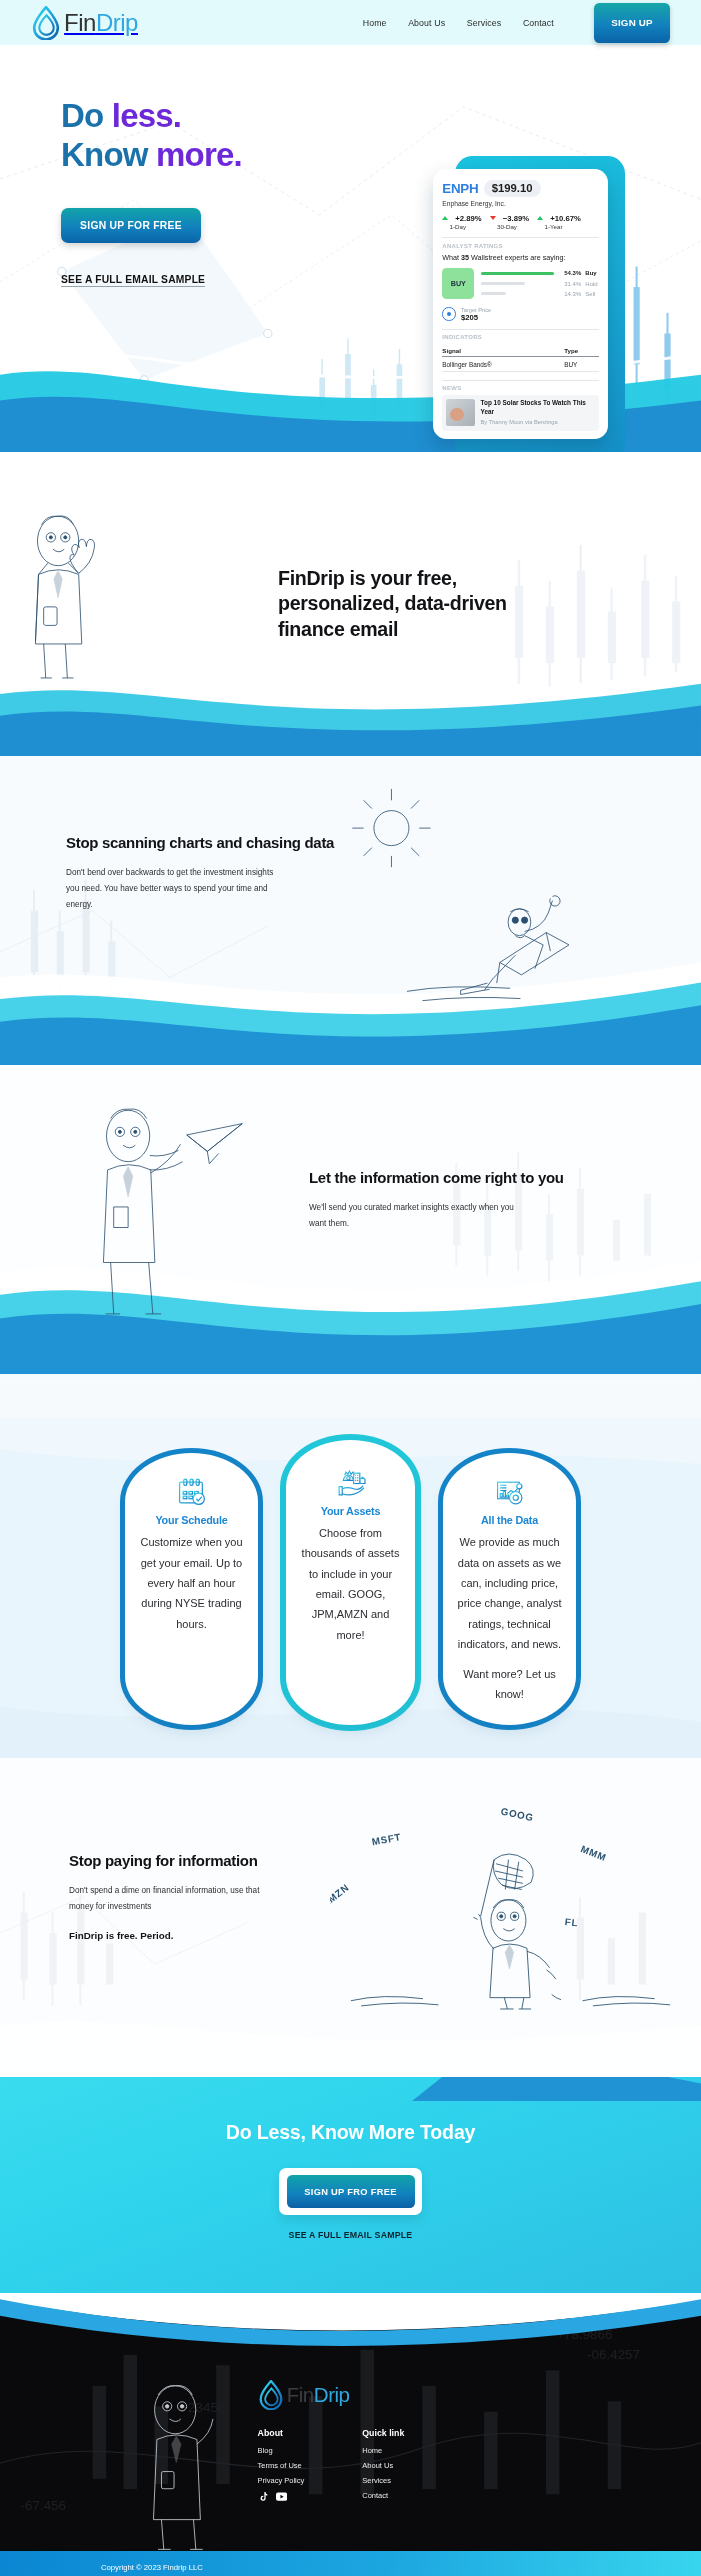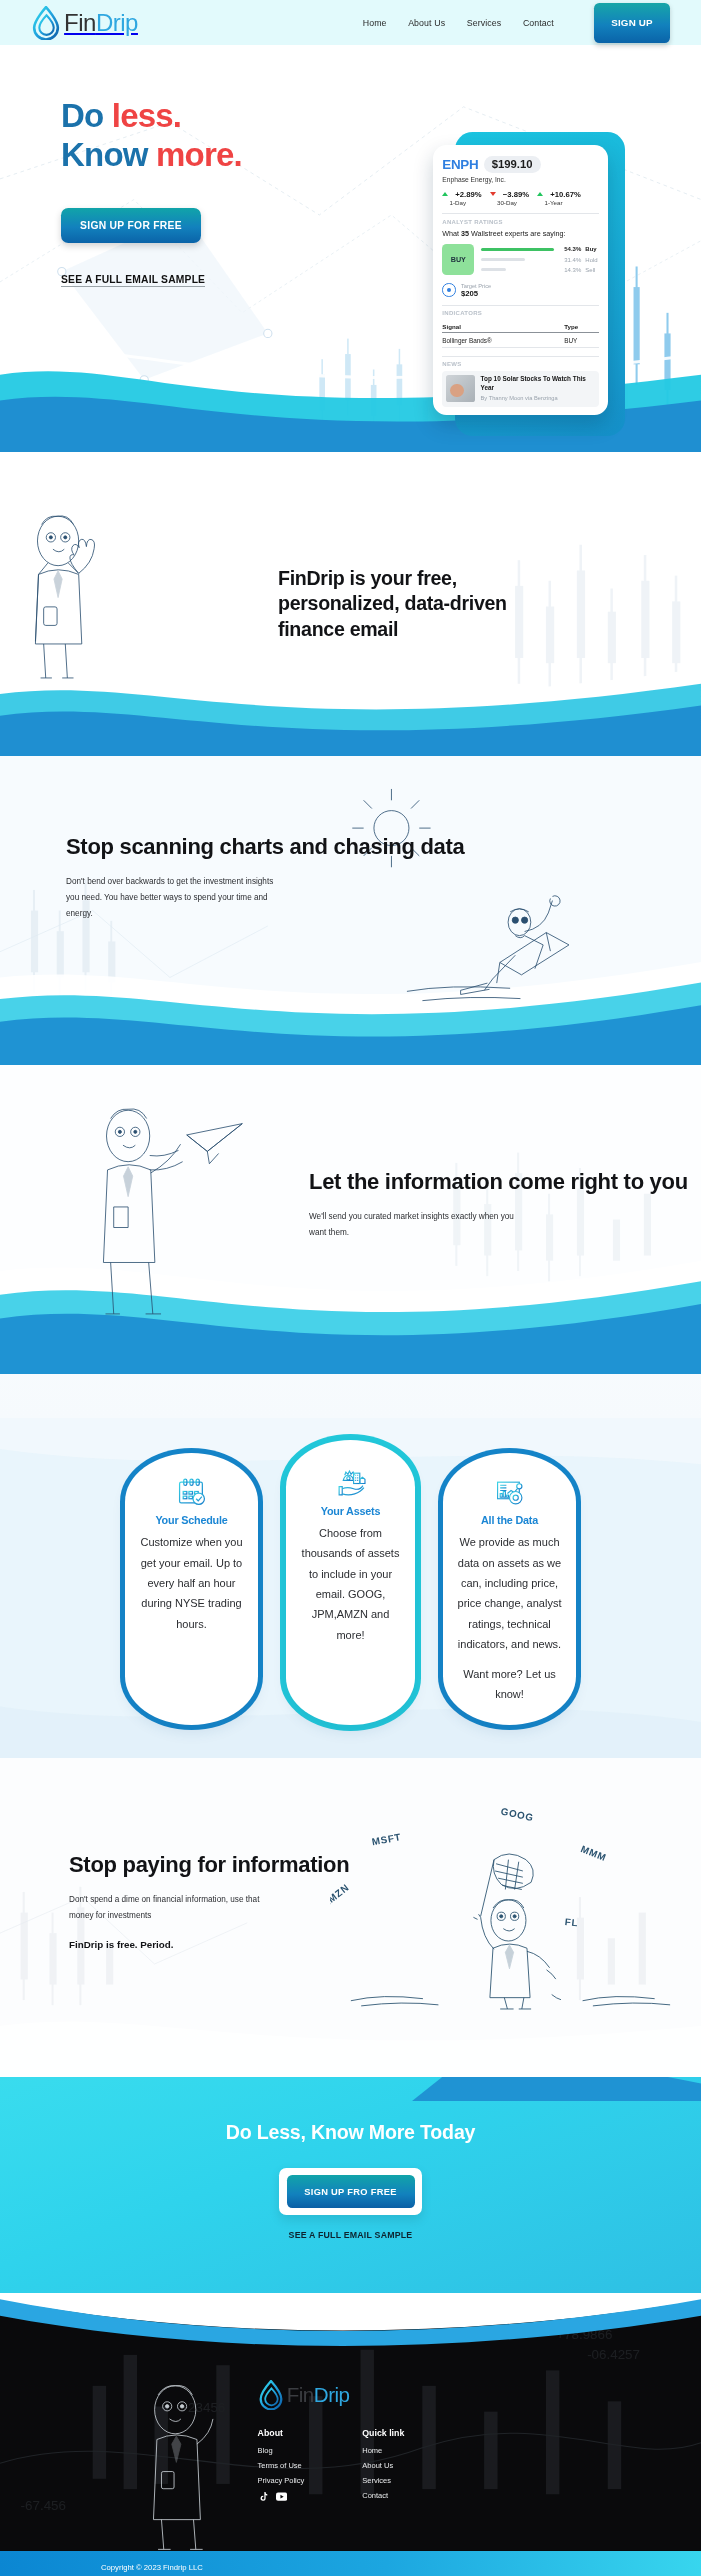--- a/index.html
+++ b/index.html
@@ -48,37 +48,37 @@
     position: relative; height: 407px; overflow: hidden;
     background: #ffffff;
   }
   .hero-bg { position:absolute; inset:0; z-index:0; }
   .hero-inner { position: relative; z-index: 3; padding: 52px 0 0 61px; }
   .hero-title {
     font-size: 33px; line-height: 1.18; font-weight: 800;
     letter-spacing: -0.8px;
   }
   .hero-title .accent { color: #1b72ab; }
-  .hero-title .dark { color: #ef4444; }
+  .hero-title .dark { color: #6d28d9; }
   .hero-cta {
     margin-top: 33px;
     width: 140px; height: 35px;
     border: none; border-radius: 7.2px;
     background: linear-gradient(180deg,#11a4a9 0%,#1281bd 55%,#0a63a8 100%);
     color: #fff; font-size: 10.3px; font-weight: bold; letter-spacing: 0.3px;
     cursor: pointer; box-shadow: 0 3.1px 7.2px rgba(0,0,0,.18);
   }
   .hero-link {
     display: inline-block; margin-top: 31px;
     font-size: 10.3px; font-weight: bold; color: #111; letter-spacing: 0.2px;
     text-decoration: none; border-bottom: 1px solid #9aa3a8; padding-bottom: 1.5px;
   }
 
   
-  .phone-wrap { position: absolute; right: 72px; top: 87px; z-index: 4; width: 196px; }
+  .phone-wrap { position: absolute; right: 72px; top: 111px; z-index: 4; width: 196px; }
   .phone-shell {
     position: absolute; left: 21.6px; top: 0; width: 170px; height: 304px;
     background: linear-gradient(160deg,#1bc4e0,#1590c9);
     border-radius: 17.5px;
   }
   .phone-card {
     position: relative; left: 0; top: 13.4px;
     width: 175px; background: #fff; border-radius: 13.4px;
     box-shadow: 0 9.3px 20.6px rgba(10,40,70,.22);
     padding: 10.3px 9.3px 8.2px 9.3px;
@@ -133,21 +133,21 @@
   .news-thumb { width:29px;height:27px;border-radius:2.6px;background:linear-gradient(135deg,#cfd4d8,#a9b0b6);flex:0 0 auto; position:relative; overflow:hidden;}
   .news-thumb:after{content:"";position:absolute;left:4.1px;top:8.2px;width:13.4px;height:13.4px;border-radius:50%;background:#d9a183;}
   .news-tt { font-size:6.4px; font-weight:800; color:#141414; line-height:1.3; }
   .news-by { font-size:5.7px; color:#9aa3ad; margin-top:3.1px; }
 
   
   .sec { position: relative; overflow: hidden; }
   .sec-bg { position:absolute; inset:0; z-index:0; }
   .sec-in { position: relative; z-index: 3; }
   .h2 {
-    font-size: 22px; font-weight: 800; line-height: 1.3;
+    font-size: 15px; font-weight: 800; line-height: 1.3;
     letter-spacing: -0.3px; color: #121316;
   }
   .p {
     font-size: 8.2px; line-height: 1.95; color: #2b2d31; margin-top: 12.4px;
   }
 
   
   .sec2 { height: 304px; background: linear-gradient(180deg,#ffffff 0%,#f4f9fd 60%,#eaf4fb 100%); }
   .sec2 .sec-in { display:flex; align-items:center; height:100%; padding-left: 118px; }
   .sec2 .h2 { font-size: 19.6px; max-width: 289px; margin-left: 160px; }

